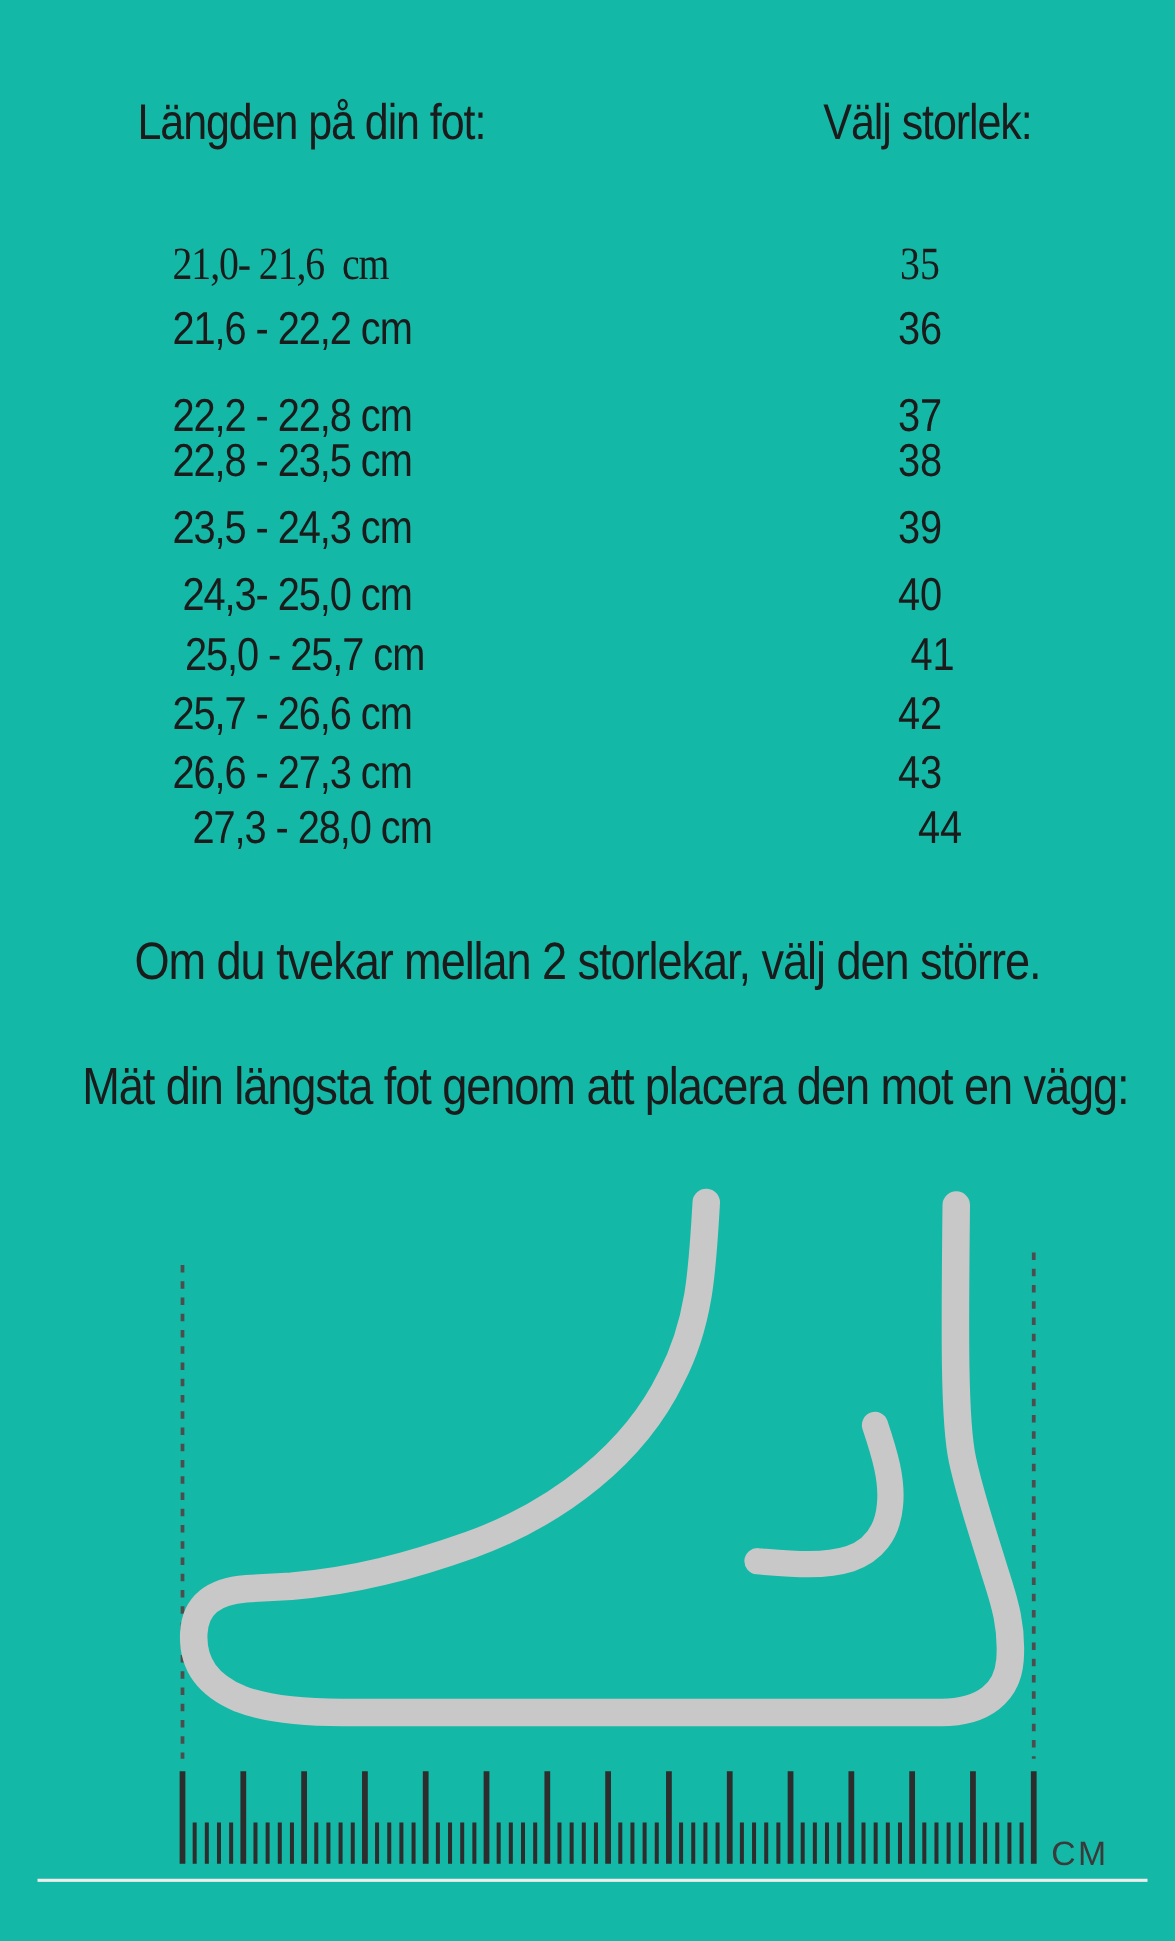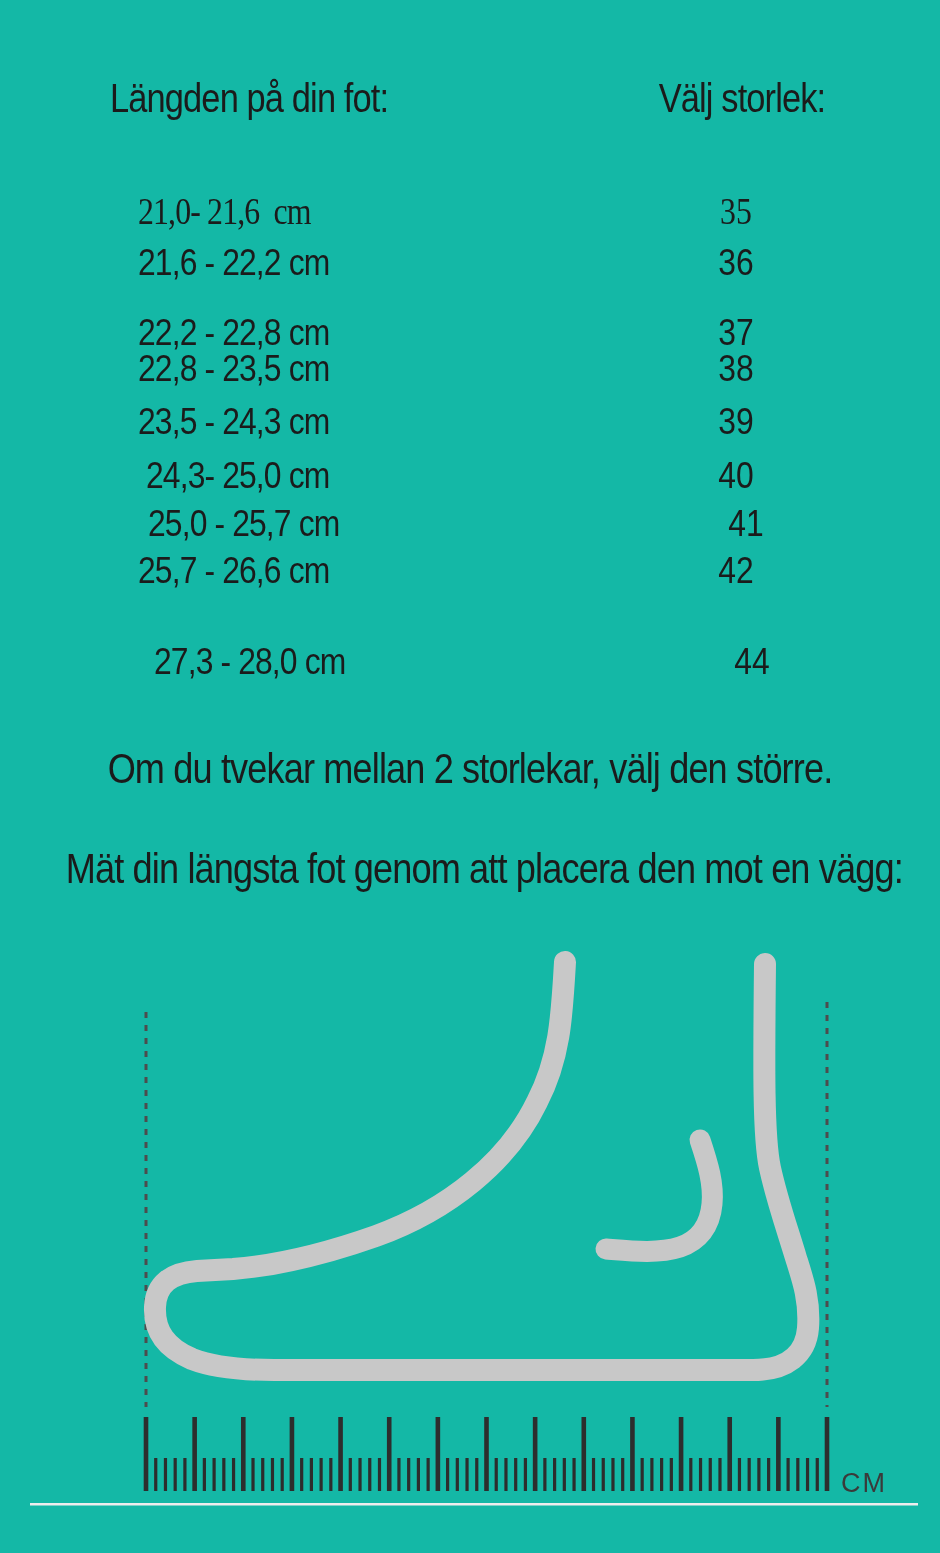--- a/index.html
+++ b/index.html
@@ -62,20 +62,24 @@
         <div class="abs row-length" style="left: 138px; top: 0px;"> 24,3- 25,0 cm</div>
         <div class="abs row-size" style="left: 676px; top: 0px; width: 120px;">40</div>
       </div>
       <div class="abs" style="left: 0px; top: 501px; width: 940px; height: 46px; margin-left: 10px;">
         <div class="abs row-length" style="left: 138px; top: 0px;">25,0 - 25,7 cm</div>
         <div class="abs row-size" style="left: 676px; top: 0px; width: 120px;">41</div>
       </div>
       <div class="abs" style="left: 0px; top: 548px; width: 940px; height: 46px;">
         <div class="abs row-length" style="left: 138px; top: 0px;">25,7 - 26,6 cm</div>
         <div class="abs row-size" style="left: 676px; top: 0px; width: 120px;">42</div>
+      </div>
+      <div class="abs" style="left: 0px; top: 595px; width: 940px; height: 46px;">
+        <div class="abs row-length" style="left: 138px; top: 0px;">26,6 - 27,3 cm</div>
+        <div class="abs row-size" style="left: 676px; top: 0px; width: 120px;">43</div>
       </div>
       <div class="abs" style="left: 16px; top: 639px; width: 802px; height: 46px;">
         <div class="abs row-length" style="left: 138px; top: 0px;">27,3 - 28,0 cm</div>
         <div class="abs row-size" style="left: 676px; top: 0px; width: 120px;">44</div>
       </div>
     </div>
 
   <div class="abs note" style="top:745px;">Om du tvekar mellan 2 storlekar, välj den större.</div>
   <div class="abs note" style="top:845px;">Mät din längsta fot genom att placera den mot en vägg:</div>
 

